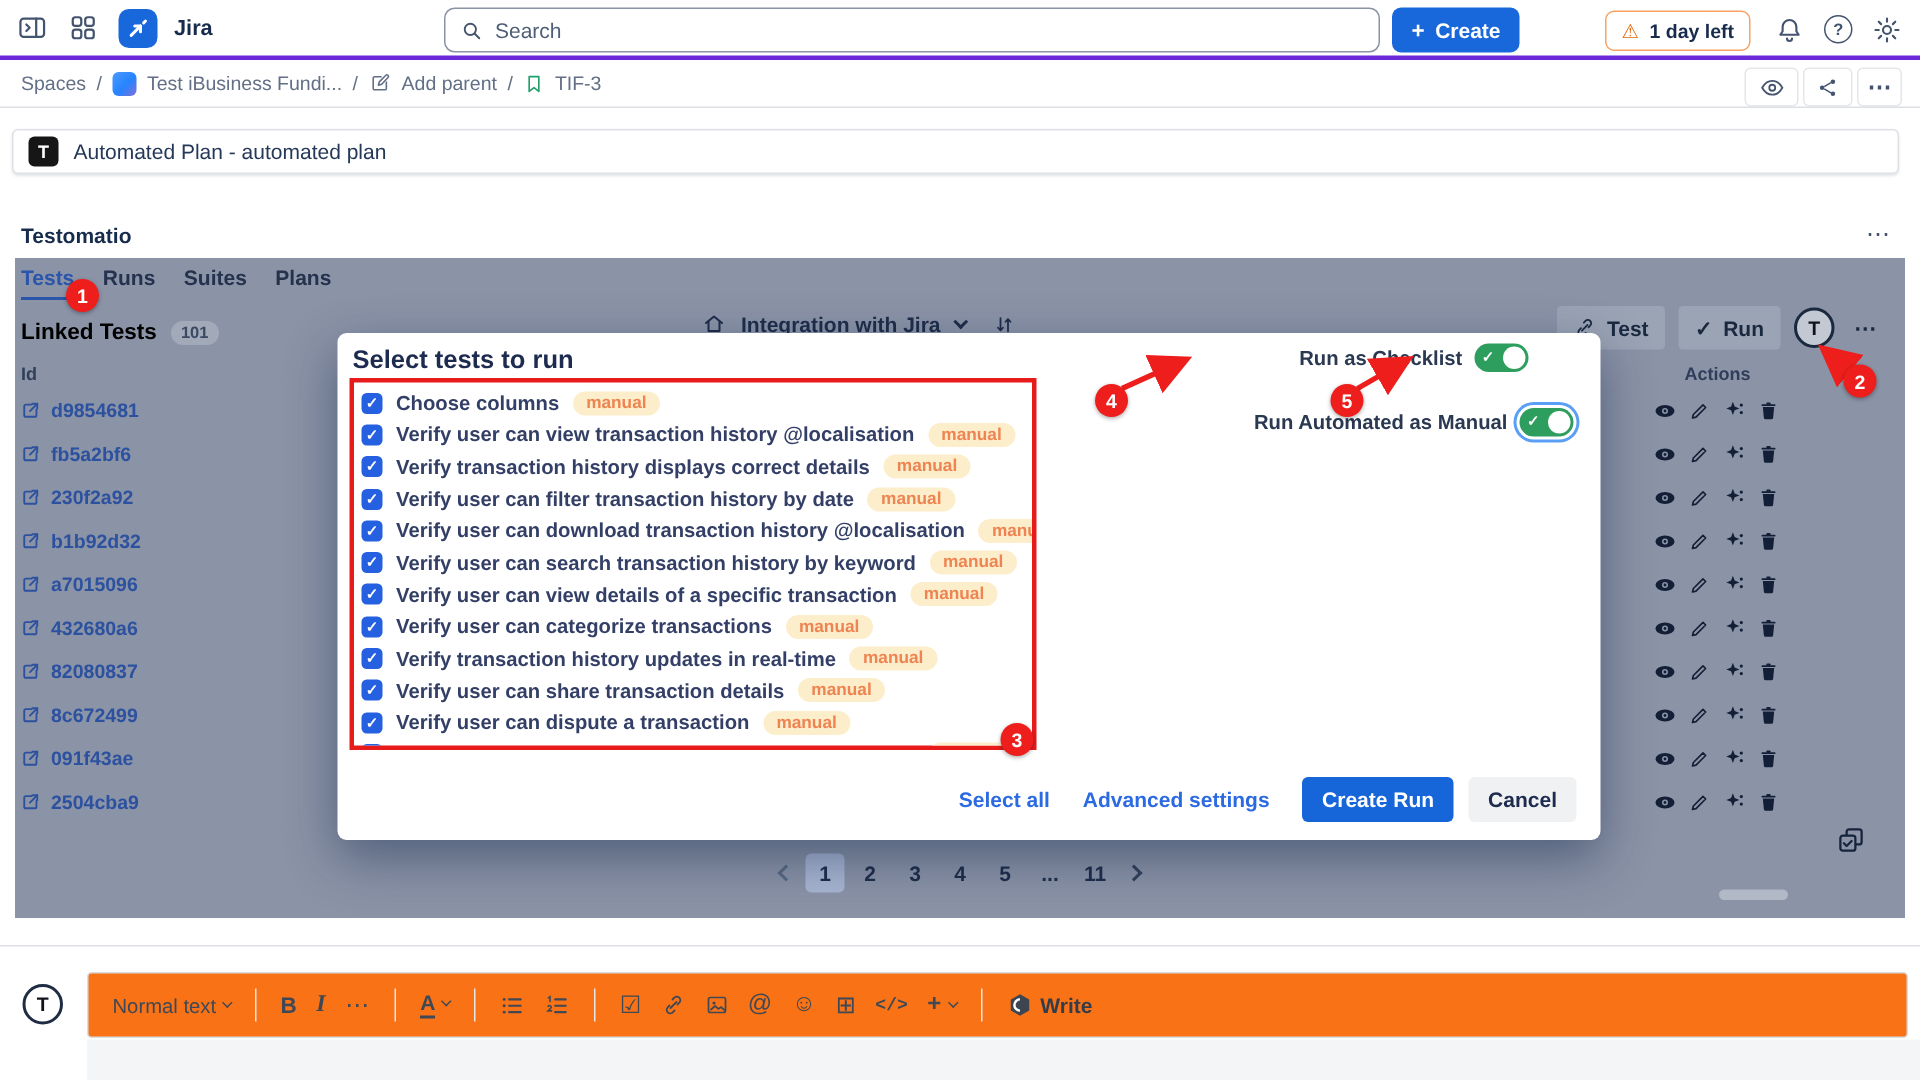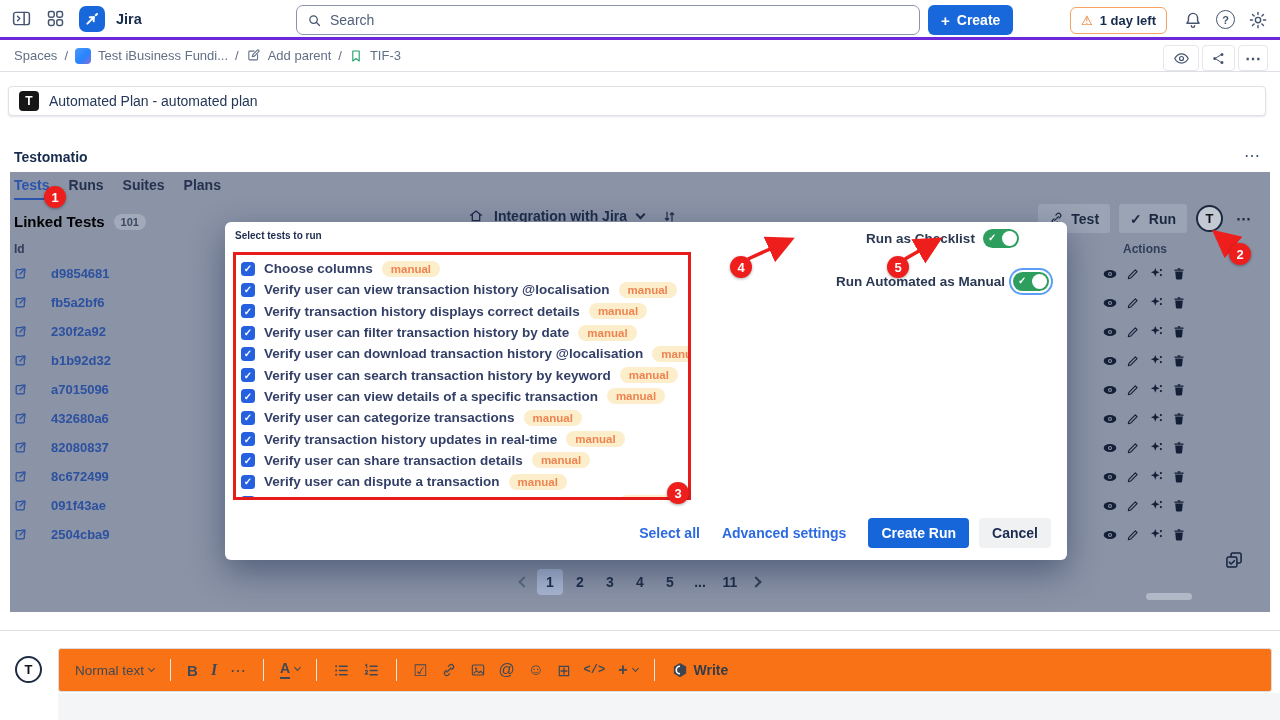--- a/index.html
+++ b/index.html
@@ -53,36 +53,36 @@
   .chev { width:7px; height:7px; border-right:2px solid currentColor; border-bottom:2px solid currentColor; transform:rotate(45deg); margin-top:-4px; display:inline-block; }
   .panel-actions { position:absolute; right:14px; top:32px; display:flex; align-items:center; gap:9px; }
   .pbtn { height:29px; background:#9ba4b5; border-radius:3px; padding:0 11px; display:flex; align-items:center; gap:7px; font-size:14px; font-weight:600; color:#1b2940; cursor:pointer; }
   .tm-circle { width:27px; height:27px; border:2px solid #1b2940; border-radius:50%; background:#c3c9d3; color:#10131a; font-size:13px; font-weight:800; display:flex; align-items:center; justify-content:center; cursor:pointer; }
   .pdots { font-size:15px; font-weight:700; color:#1b2940; letter-spacing:1px; cursor:pointer; padding:0 4px; }
   .thead { position:absolute; left:0; top:70px; width:100%; display:flex; justify-content:space-between; padding:0 84px 0 4px; }
   .thead .h { font-size:12px; font-weight:700; color:#303e59; }
   .thead .h-actions { width:82px; text-align:center; }
   .rows { position:absolute; left:0; top:87px; width:100%; }
   .trow { height:29px; display:flex; align-items:center; justify-content:space-between; padding:0 84px 0 4px; }
-  .idcell { display:flex; align-items:center; gap:24px; color:#2c519f; cursor:pointer;justify-content:center; }
+  .idcell { display:flex; align-items:center; gap:7px; color:#2c519f; cursor:pointer;justify-content:center; }
   .idcell span { font-size:13px; font-weight:700; }
   .acell { width:84px; display:flex; align-items:center; justify-content:space-between; color:#131f36; }
   .acell .ic { cursor:pointer; }
   .pager { position:absolute; left:0; top:397px; width:100%; display:flex; align-items:center; justify-content:center; gap:9px; }
   .page { min-width:26px; height:26px; border-radius:4px; display:flex; align-items:center; justify-content:center; font-size:14px; font-weight:600; color:#1f2d49; cursor:pointer; }
   .page.active { background:#a9b6d2; }
   .pchev { width:8px; height:8px; border-right:2.2px solid #33415c; border-bottom:2.2px solid #33415c; cursor:pointer; }
   .pchev.left { transform:rotate(135deg); border-color:#5a6a84; }
   .pchev.right { transform:rotate(-45deg); }
   .clip { position:absolute; right:26px; top:378px; color:#15233d; cursor:pointer; }
   .hthumb { position:absolute; left:1136px; top:421px; width:46px; height:7px; border-radius:4px; background:#b2b9c6; }
 
   
   .modal { top:222px; left:225px; width:842px; height:338px; background:#fff; border-radius:6px; box-shadow:0 12px 34px rgba(9,30,66,.45); z-index:5; }
-  .m-title { position:absolute; left:10px; top:8px; font-size:10px; font-weight:800; color:#1c2b4f; }
+  .m-title { position:absolute; left:10px; top:8px; font-size:17px; font-weight:800; color:#1c2b4f; }
   .m-toggles { position:absolute; right:18px; top:7px; display:flex; align-items:center; gap:24px;flex-direction:column; }
   .tgl-group { display:flex; align-items:center; gap:8px; }
   .tgl-label { font-size:13.5px; font-weight:600; color:#2a3852; }
   .toggle { position:relative; width:36px; height:19px; border-radius:10px; background:#2d9e5e; cursor:pointer; flex:none; }
   .toggle .tick { position:absolute; left:5px; top:2.5px; color:#fff; font-size:10px; font-weight:700; }
   .toggle .knob { position:absolute; right:2px; top:2px; width:15px; height:15px; border-radius:50%; background:#fff; }
   .toggle.ring { box-shadow:0 0 0 2px #fff, 0 0 0 4px #5a9ef5; }
   .redbox { position:absolute; left:8px; top:30px; width:458px; height:248px; border:3px solid #e81b1b; overflow:hidden; padding:3px 5px; }
   .titem { height:21.3px; display:flex; align-items:center; gap:9px; }
   .cb { width:14px; height:14px; border-radius:3.5px; background:#2460e0; color:#fff; font-size:10px; font-weight:700; display:flex; align-items:center; justify-content:center; flex:none; cursor:pointer; }

